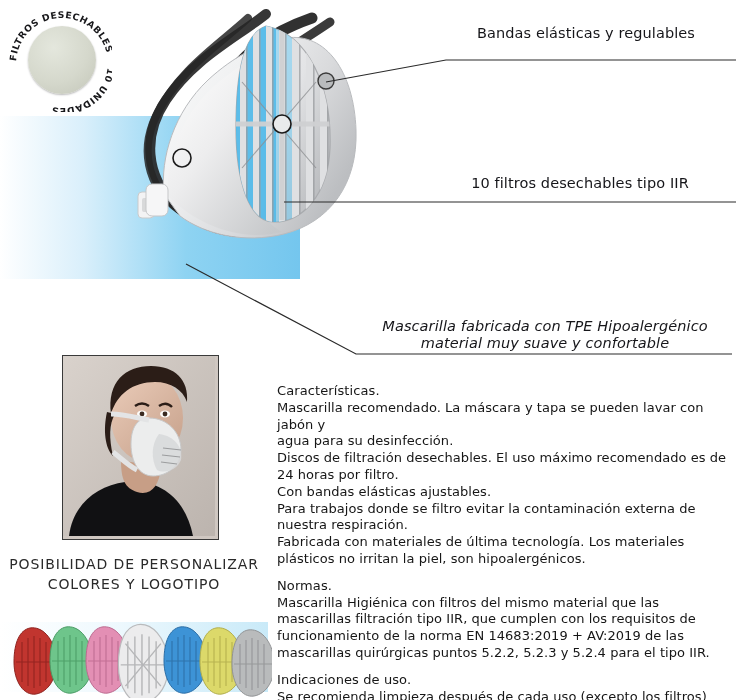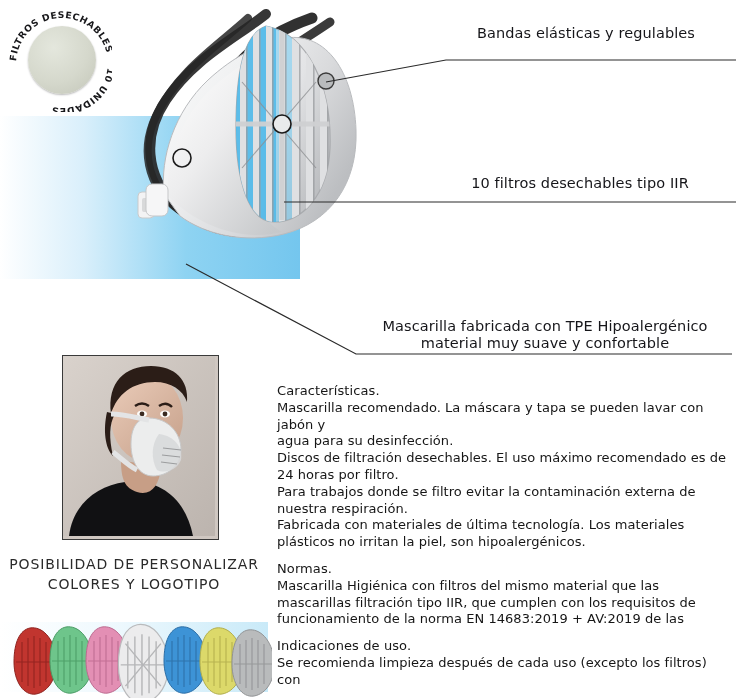--- a/index.html
+++ b/index.html
@@ -36,21 +36,21 @@
   
   .mask-art{position:absolute;left:116px;top:8px;width:270px;height:300px;}
   .mask-art svg{display:block;}
 
   
   .callout{position:absolute;}
   .callout .ctext{
     font-size:14.5px;color:#16161a;white-space:nowrap;letter-spacing:.1px;
     line-height:17px;
   }
-  .callout .ctext.two{white-space:normal;text-align:center;}
+  .callout .ctext.two{white-space:normal;text-align:center;font-style:italic;}
 
   .c1{left:455px;top:25px;width:262px;}
   .c1 .ctext{text-align:center;}
   .c2{left:455px;top:175px;width:250px;}
   .c2 .ctext{text-align:center;}
   .c3{left:360px;top:318px;width:370px;}
 
   .leader{position:absolute;overflow:visible;pointer-events:none;}
 
   
@@ -378,31 +378,33 @@
   </div>
 
   <div class="textblock">
 
     <div class="sec">
       <p class="sec-title">Características.</p>
       <p>Mascarilla recomendado. La máscara y tapa se pueden lavar con jabón y</p>
       <p>agua para su desinfección.</p>
       <p>Discos de filtración desechables. El uso máximo recomendado es de</p>
       <p>24 horas por filtro.</p>
+      <p>Con bandas elásticas ajustables.</p>
       <p>Para trabajos donde se filtro evitar la contaminación externa de</p>
       <p>nuestra respiración.</p>
       <p>Fabricada con materiales de última tecnología. Los materiales</p>
       <p>plásticos no irritan la piel, son hipoalergénicos.</p>
     </div>
 
     <div class="sec">
       <p class="sec-title">Normas.</p>
       <p>Mascarilla Higiénica con filtros del mismo material que las</p>
       <p>mascarillas filtración tipo IIR, que cumplen con los requisitos de</p>
       <p>funcionamiento de la norma EN 14683:2019 + AV:2019 de las</p>
+      <p>mascarillas quirúrgicas puntos 5.2.2, 5.2.3 y 5.2.4 para el tipo IIR.</p>
     </div>
 
     <div class="sec">
       <p class="sec-title">Indicaciones de uso.</p>
       <p>Se recomienda limpieza después de cada uso (excepto los filtros) con</p>
 
     </div>
 
   </div>
 

